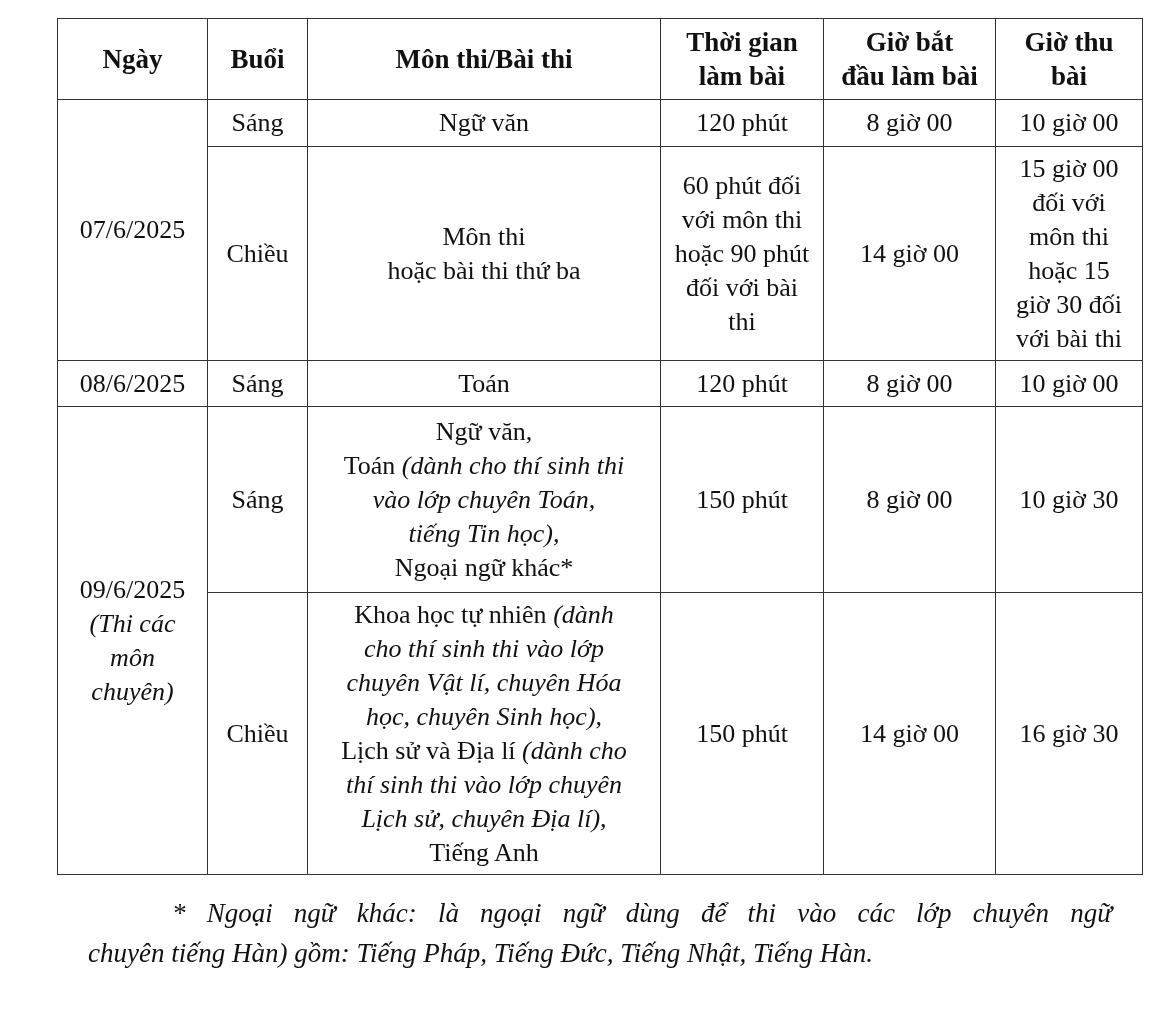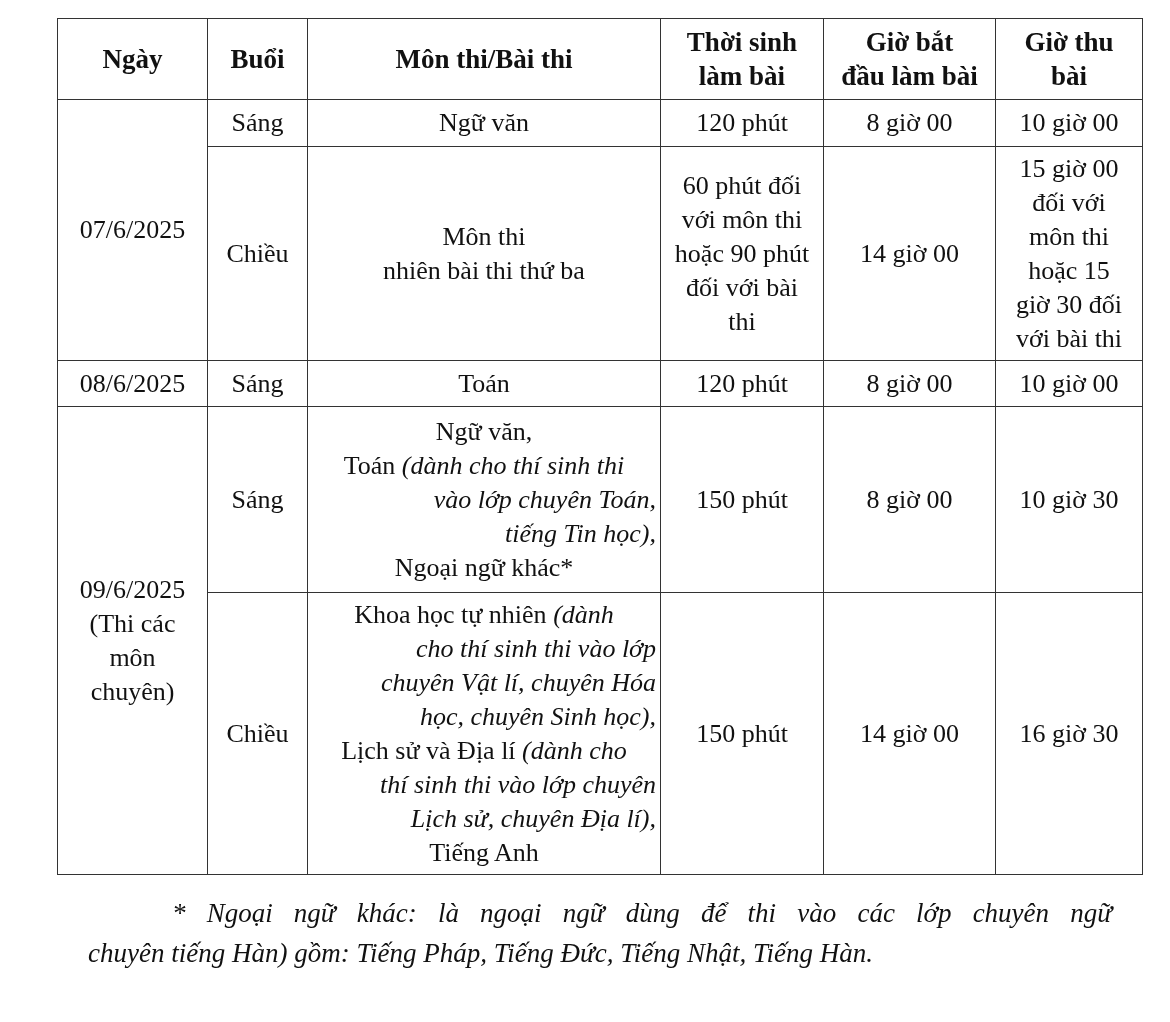--- a/index.html
+++ b/index.html
@@ -31,23 +31,23 @@
       font-size: 26px;
       line-height: 34px;
     }
     table.schedule th {
       font-weight: bold;
       font-size: 27px;
       line-height: 34px;
       height: 80px;
     }
     .bold { font-weight: normal; }
-    .ital { font-style: italic; text-align: right; }
+    .ital { font-style: italic; }
     .line { display: block; }
-    .date-note { display: block; }
+    .date-note { font-style: italic; display: block; }
     tr.r1 td { height: 46px; }
     tr.r2 td { height: 213px; }
     tr.r3 td { height: 45px; text-align: center; }
     tr.r4 td { height: 185px; margin-top: 34px; }
     tr.r5 td { height: 281px; }
 
     .footnote {
       position: absolute;
       left: 88px;
       top: 893px;
@@ -85,21 +85,21 @@
     <col style="width:163px">
     <col style="width:172px">
     <col style="width:147px">
   </colgroup>
   <thead>
     <tr>
       <th>Ngày</th>
       <th>Buổi</th>
       <th>Môn thi/Bài thi</th>
       <th>
-        <span class="line">Thời sinh</span>
+        <span class="line">Thời gian</span>
         <span class="line">làm bài</span>
       </th>
       <th>
         <span class="line">Giờ bắt</span>
         <span class="line">đầu làm bài</span>
       </th>
       <th>
         <span class="line">Giờ thu</span>
         <span class="line">bài</span>
       </th>
@@ -113,21 +113,21 @@
       <td>Ngữ văn</td>
       <td>120 phút</td>
       <td>8 giờ 00</td>
       <td>10 giờ 00</td>
     </tr>
 
     <tr class="r2">
       <td>Chiều</td>
       <td>
         <span class="line">Môn thi</span>
-        <span class="line">nhiên bài thi thứ ba</span>
+        <span class="line">hoặc bài thi thứ ba</span>
       </td>
       <td>
         <span class="line">60 phút đối</span>
         <span class="line">với môn thi</span>
         <span class="line">hoặc 90 phút</span>
         <span class="line">đối với bài</span>
         <span class="line">thi</span>
       </td>
       <td>14 giờ 00</td>
       <td>

